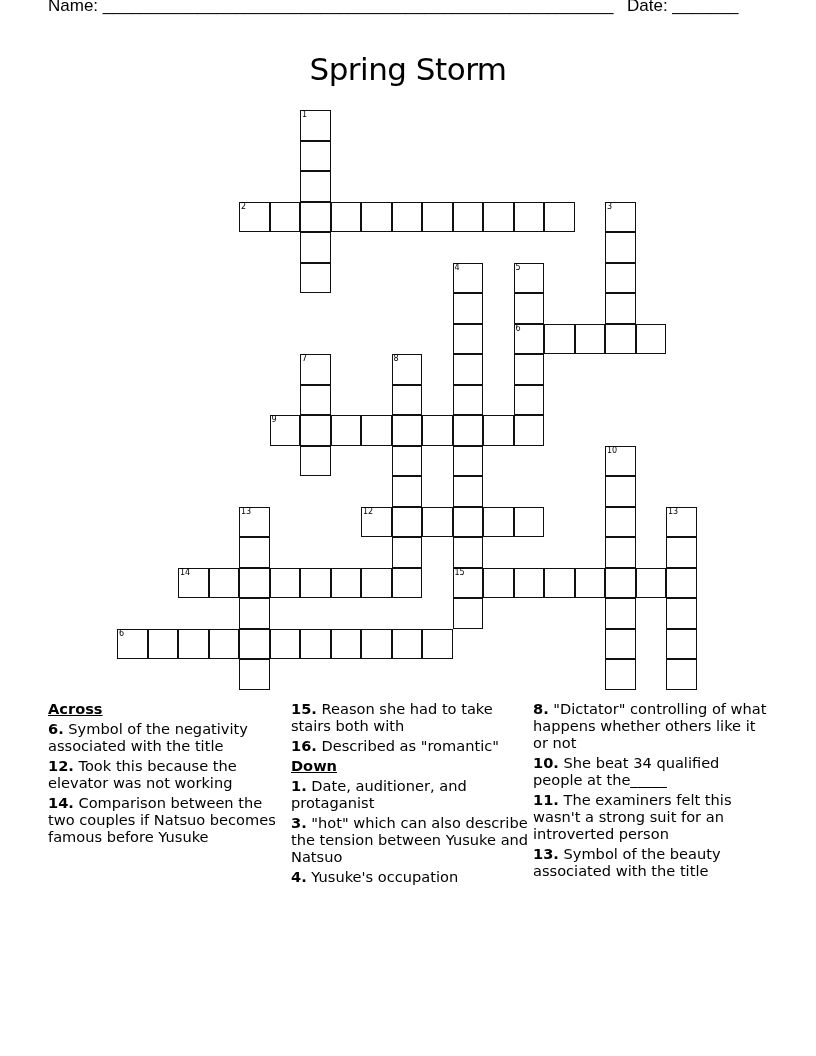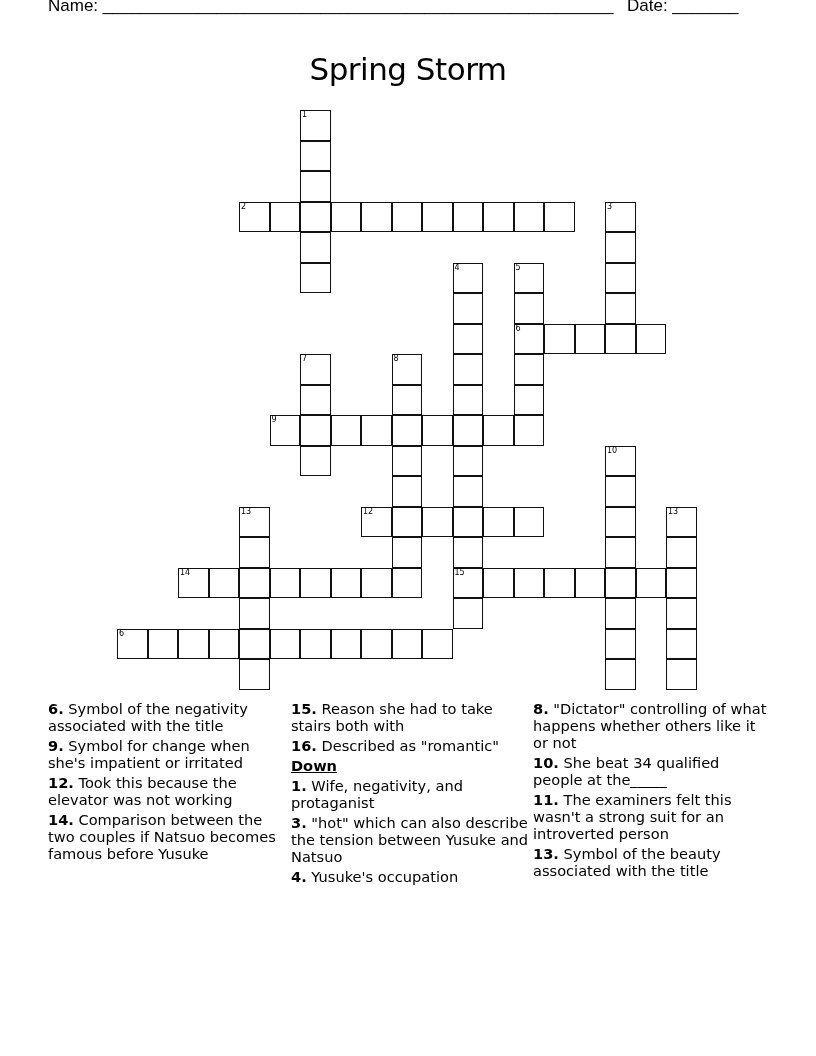--- a/index.html
+++ b/index.html
@@ -159,31 +159,31 @@
     <div class="cell" style="left: 208.5px; top: 628.5px;"></div>
     <div class="cell" style="left: 269.5px; top: 628.5px;"></div>
     <div class="cell" style="left: 300px; top: 628.5px;"></div>
     <div class="cell" style="left: 330.5px; top: 628.5px;"></div>
     <div class="cell" style="left: 361px; top: 628.5px;"></div>
     <div class="cell" style="left: 391.5px; top: 628.5px;"></div>
     <div class="cell" style="left: 422px; top: 628.5px;"></div>
   </div>
 
 <div class="clues col1">
+  <div class="section-head">Across</div>
   <div class="clue"><b>6.</b><span> Symbol of the negativity associated with the title</span></div>
-  <div class="clue"><b>9.</b><span> Symbol for change when she's impatient or irritated</span></div>
   <div class="clue"><b>12.</b><span> Took this because the elevator was not working</span></div>
   <div class="clue"><b>14.</b><span> Comparison between the two couples if Natsuo becomes famous before Yusuke</span></div>
 </div>
 
 <div class="clues col2">
   <div class="clue"><b>15.</b><span> Reason she had to take stairs both with</span></div>
   <div class="clue"><b>16.</b><span> Described as "romantic"</span></div>
   <div class="section-head">Down</div>
-  <div class="clue"><b>1.</b><span> Wife, negativity, and protaganist</span></div>
+  <div class="clue"><b>1.</b><span> Date, auditioner, and protaganist</span></div>
   <div class="clue"><b>3.</b><span> "hot" which can also describe the tension between Yusuke and Natsuo</span></div>
   <div class="clue"><b>4.</b><span> Yusuke's occupation</span></div>
 </div>
 
 <div class="clues col3">
   <div class="clue"><b>8.</b><span> "Dictator" controlling of what happens whether others like it or not</span></div>
   <div class="clue"><b>10.</b><span> She beat 34 qualified people at the_____</span></div>
   <div class="clue"><b>11.</b><span> The examiners felt this wasn't a strong suit for an introverted person</span></div>
   <div class="clue"><b>13.</b><span> Symbol of the beauty associated with the title</span></div>
 </div>

